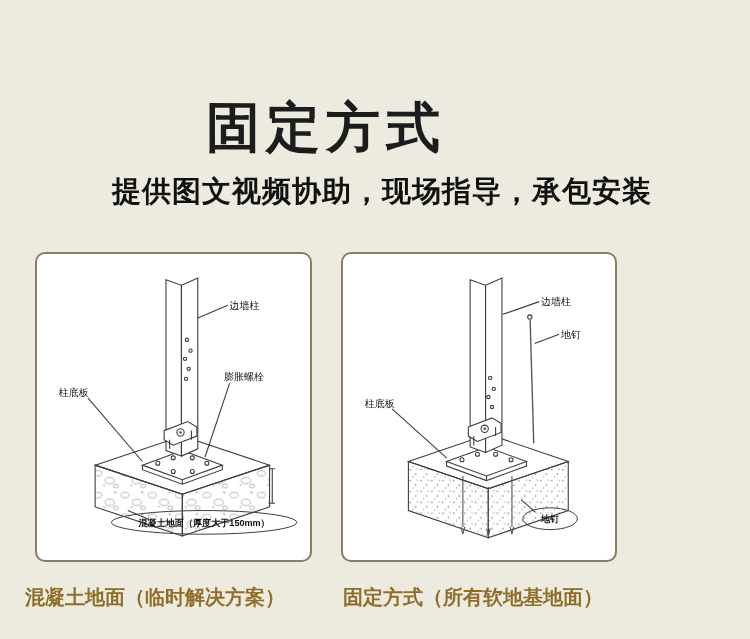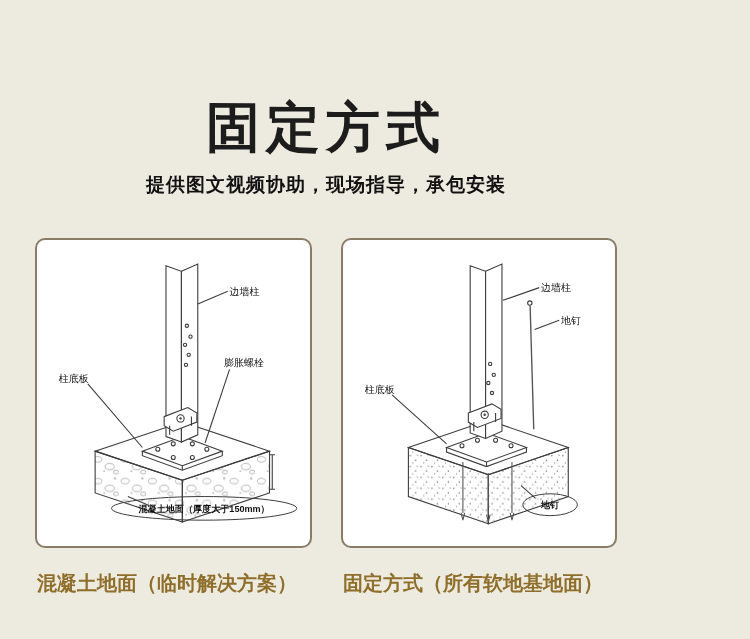--- a/index.html
+++ b/index.html
@@ -9,40 +9,40 @@
     font-family:"Liberation Sans", sans-serif;
     overflow:hidden;
   }
   .page{width:652px;height:639px;box-sizing:border-box;padding-top:96px;}
   .title{
     margin:0;text-align:center;
     font-size:54px;font-weight:bold;color:#1c1c1c;
     letter-spacing:6px;line-height:1.15;
   }
   .subtitle{
-    margin:14px 0 0 0;text-align:center;
-    font-size:19px;font-weight:bold;color:#111;
+    margin:14px 0 0 0;text-align:right;
+    font-size:29px;font-weight:bold;color:#111;
     letter-spacing:1px;
   }
   .panels{
     display:flex;gap:29px;
     padding:0 35px;margin-top:40px;
   }
   .panel{
     margin:0;flex:1;height:310px;
     background:#ffffff;
     border:2px solid #8a7c66;border-radius:10px;
     box-sizing:border-box;
     display:flex;align-items:center;justify-content:center;
     overflow:hidden;
   }
   .panel svg{width:100%;height:100%;display:block;}
   .captions{
     display:flex;gap:30px;
-    padding:0 35px;margin-top:22px;
+    padding:0 23px;margin-top:22px;
   }
   .caption{
     flex:1;
     font-size:20px;font-weight:bold;color:#8e6e2a;
     padding-left:2px;white-space:nowrap;
   }
   .diagram-line{stroke:#3c3c3c;stroke-width:1.2;fill:none;}
   .diagram-face{stroke:#3c3c3c;stroke-width:1.2;fill:#ffffff;}
   .diagram-label{font-size:11px;fill:#111;font-family:"Liberation Sans",sans-serif;}
   .diagram-label-small{font-size:10px;fill:#111;font-weight:bold;font-family:"Liberation Sans",sans-serif;}

